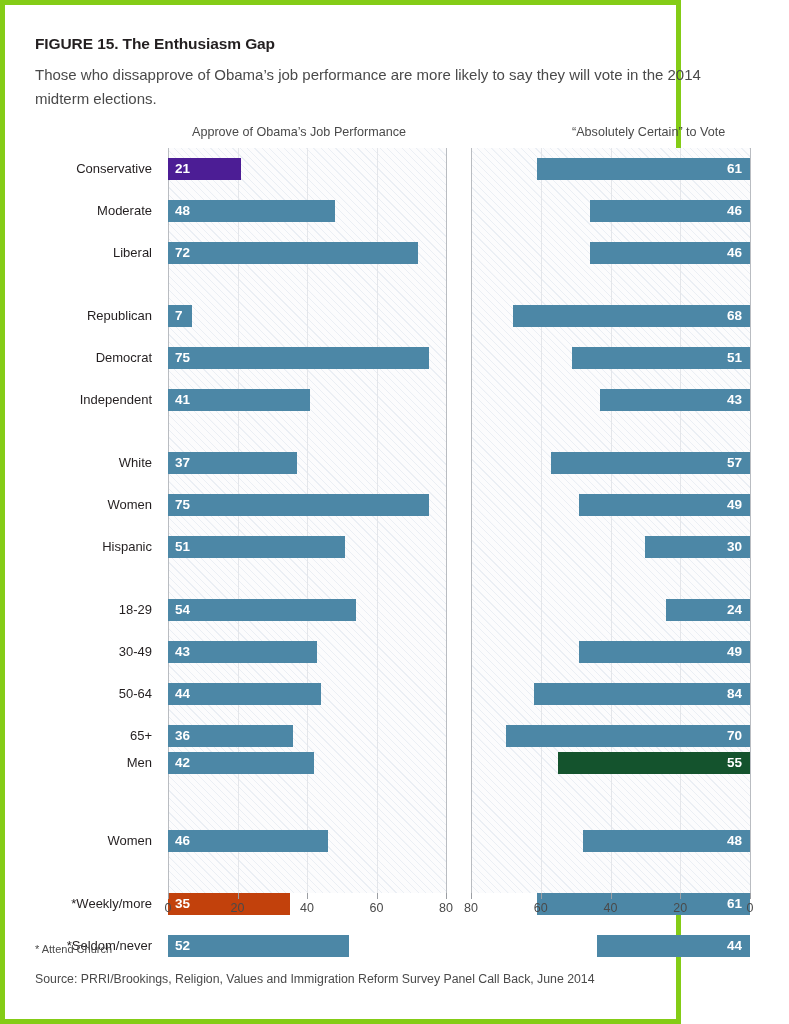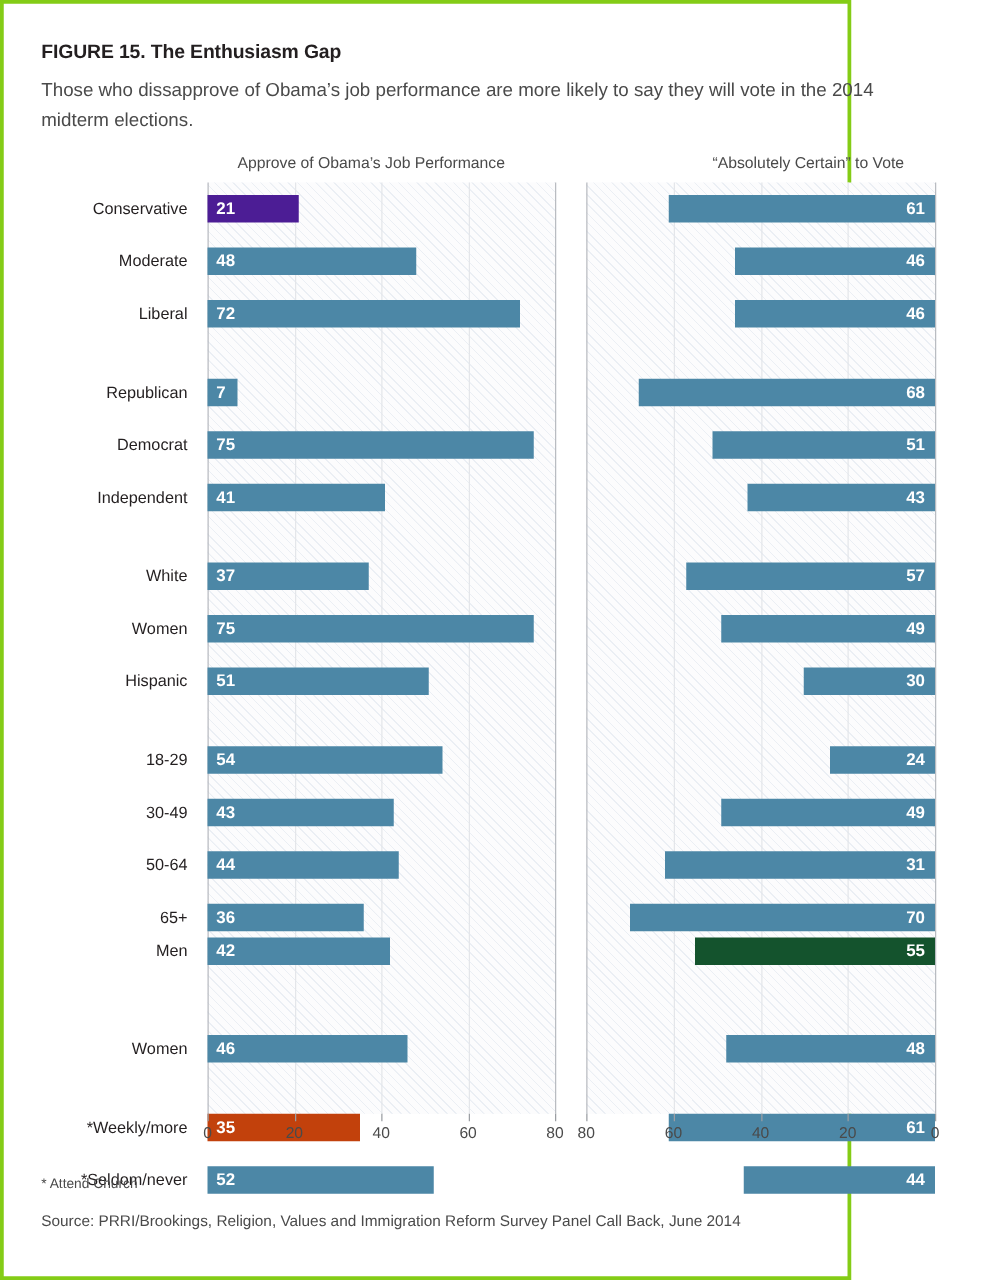--- a/index.html
+++ b/index.html
@@ -13,21 +13,21 @@
     font-family: "Liberation Sans", sans-serif;
     color: #231f20;
     position: relative;
     overflow: hidden;
   }
   .page {
     position: absolute;
     left: 0; top: 0;
     width: 681px;
     height: 1024px;
-    border: 3px solid #84cc16;
+    border: 5px solid #84cc16;
     box-sizing: border-box;
     background: #fff;
   }
 
   
   .header {
     position: absolute;
     left: 30px;
     top: 30px;
     width: 730px;
@@ -308,21 +308,21 @@
           <div class="bar right" style="width: 170.887px; background: rgb(76, 135, 166);">
             <span class="bar-value">49</span>
           </div>
         </div>
         <div class="row" style="top: 535px;">
           <div class="row-label">50-64</div>
           <div class="bar left" style="width: 152.9px; background: rgb(76, 135, 166);">
             <span class="bar-value">44</span>
           </div>
           <div class="bar right" style="width: 216.225px; background: rgb(76, 135, 166);">
-            <span class="bar-value">31</span>
+            <span class="bar-value">84</span>
           </div>
         </div>
         <div class="row" style="top: 577px;">
           <div class="row-label">65+</div>
           <div class="bar left" style="width: 125.1px; background: rgb(76, 135, 166);">
             <span class="bar-value">36</span>
           </div>
           <div class="bar right" style="width: 244.125px; background: rgb(76, 135, 166);">
             <span class="bar-value">70</span>
           </div>

